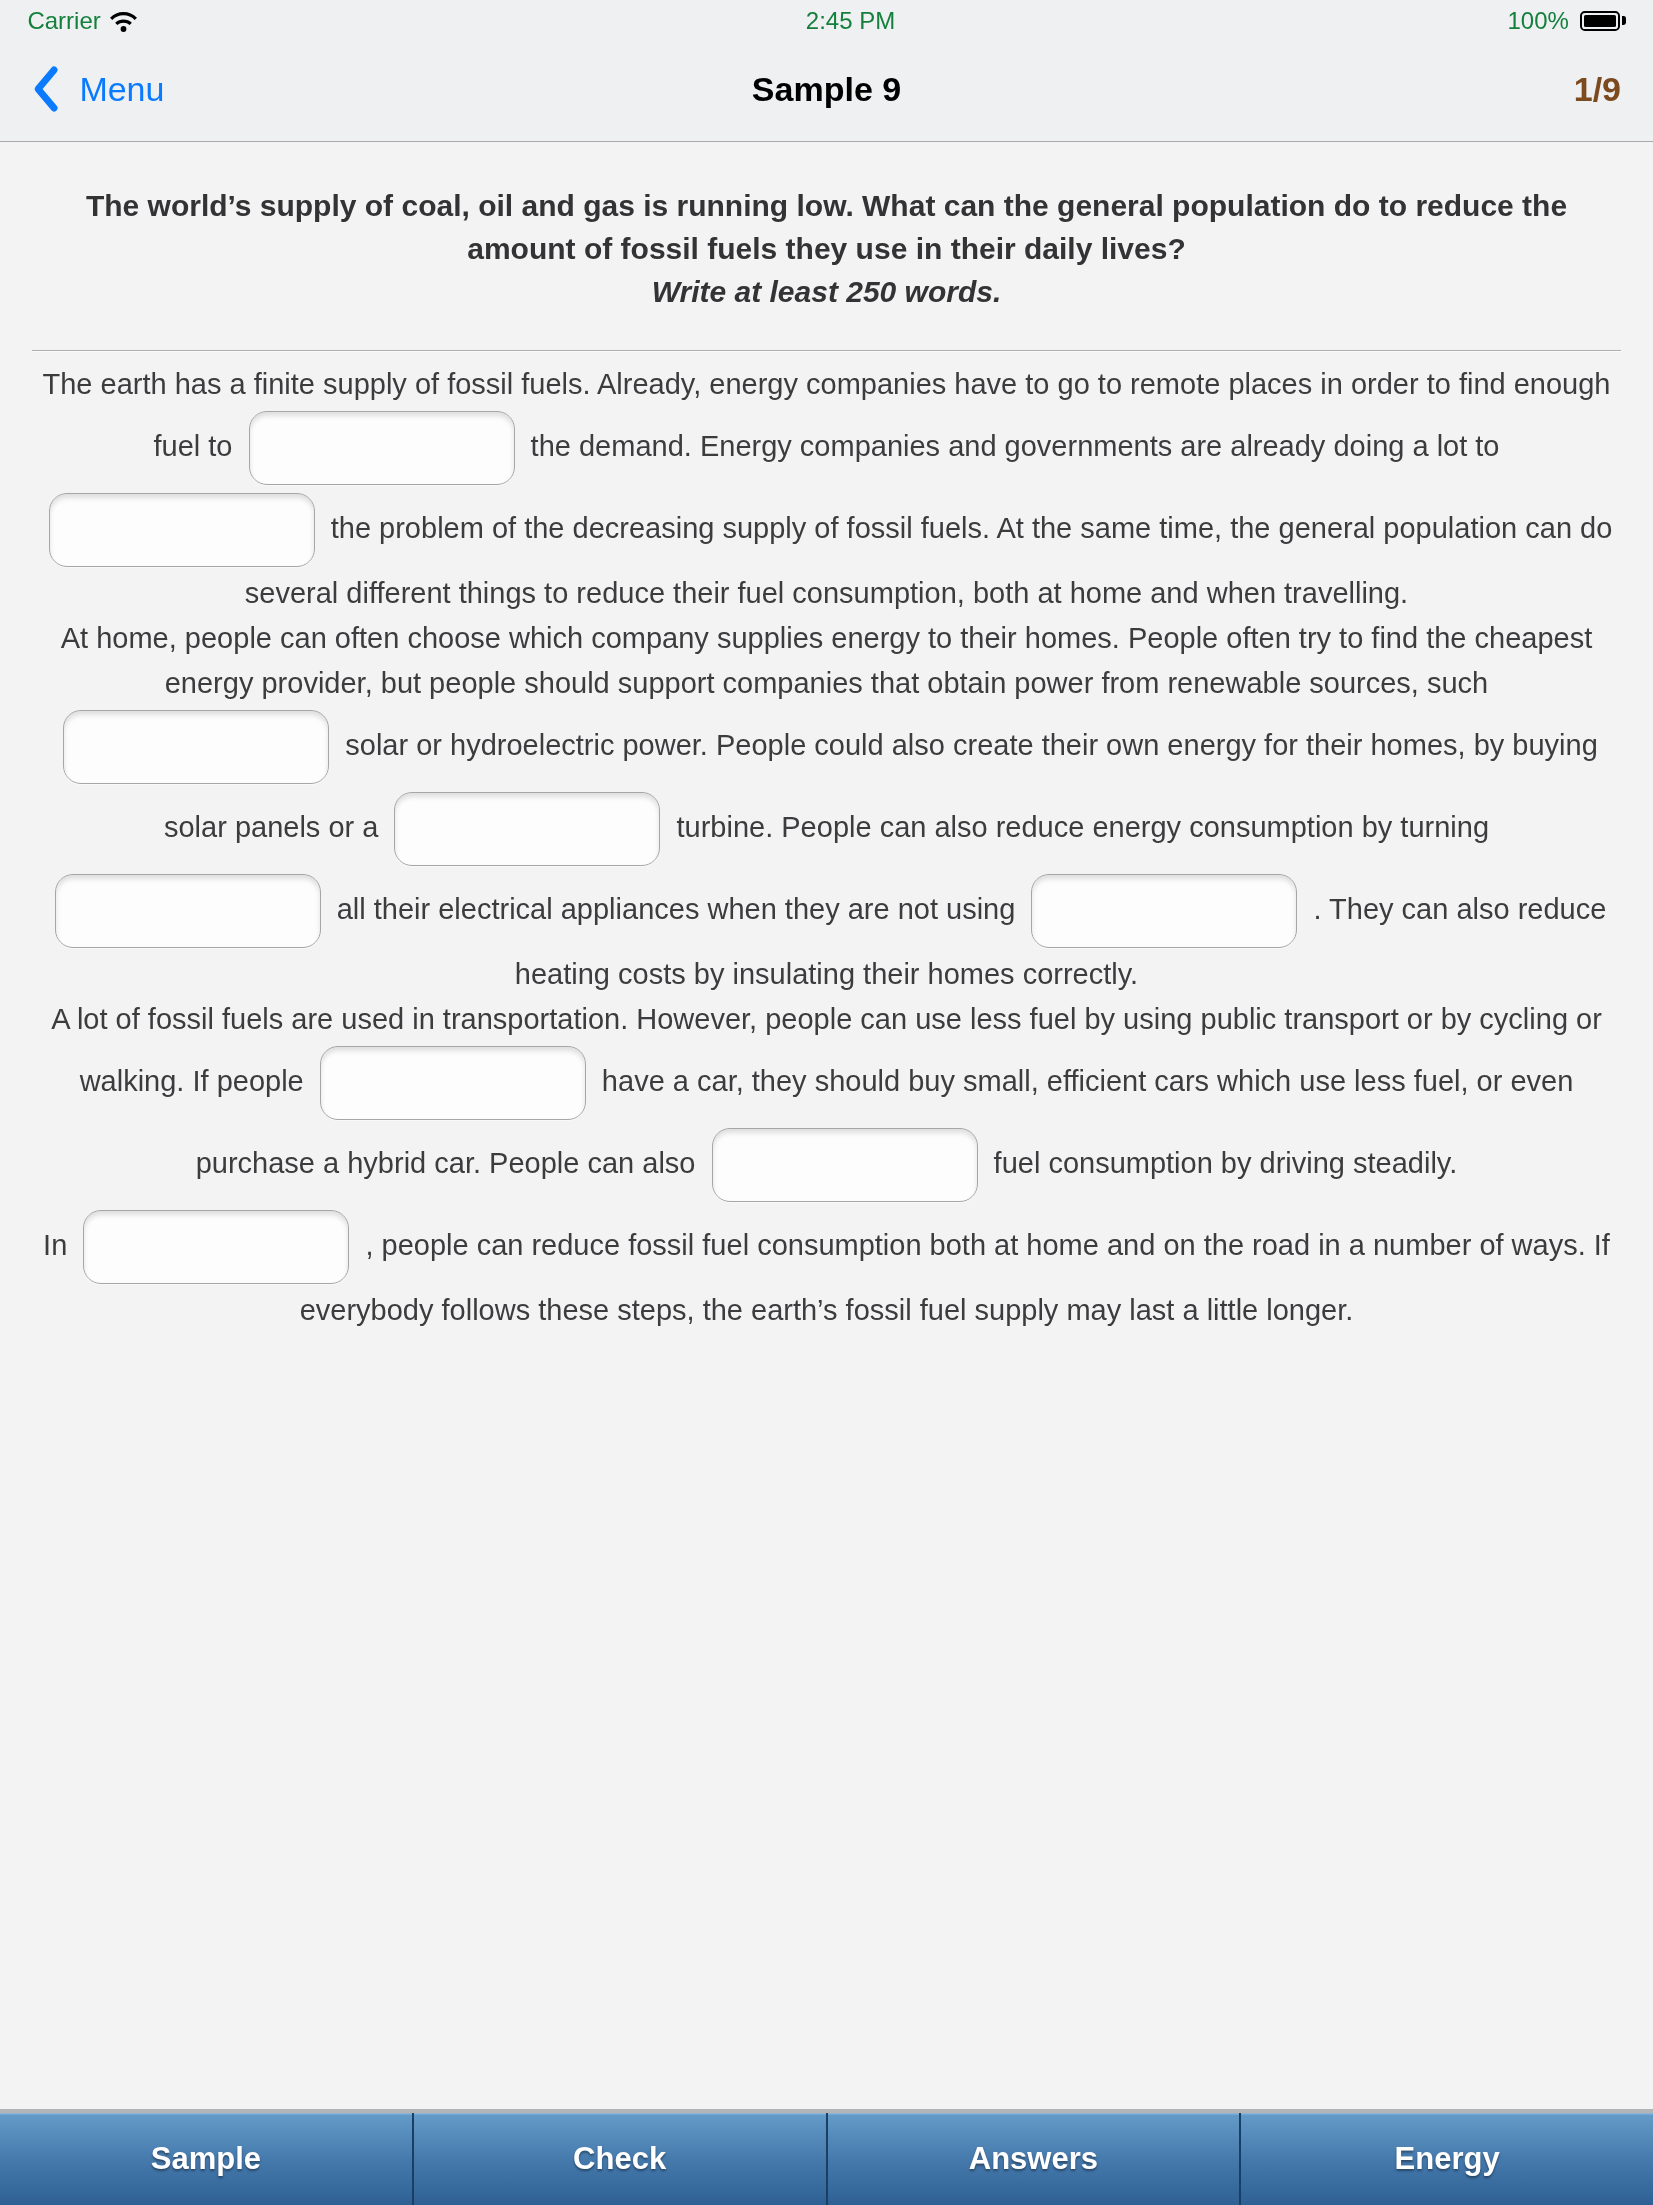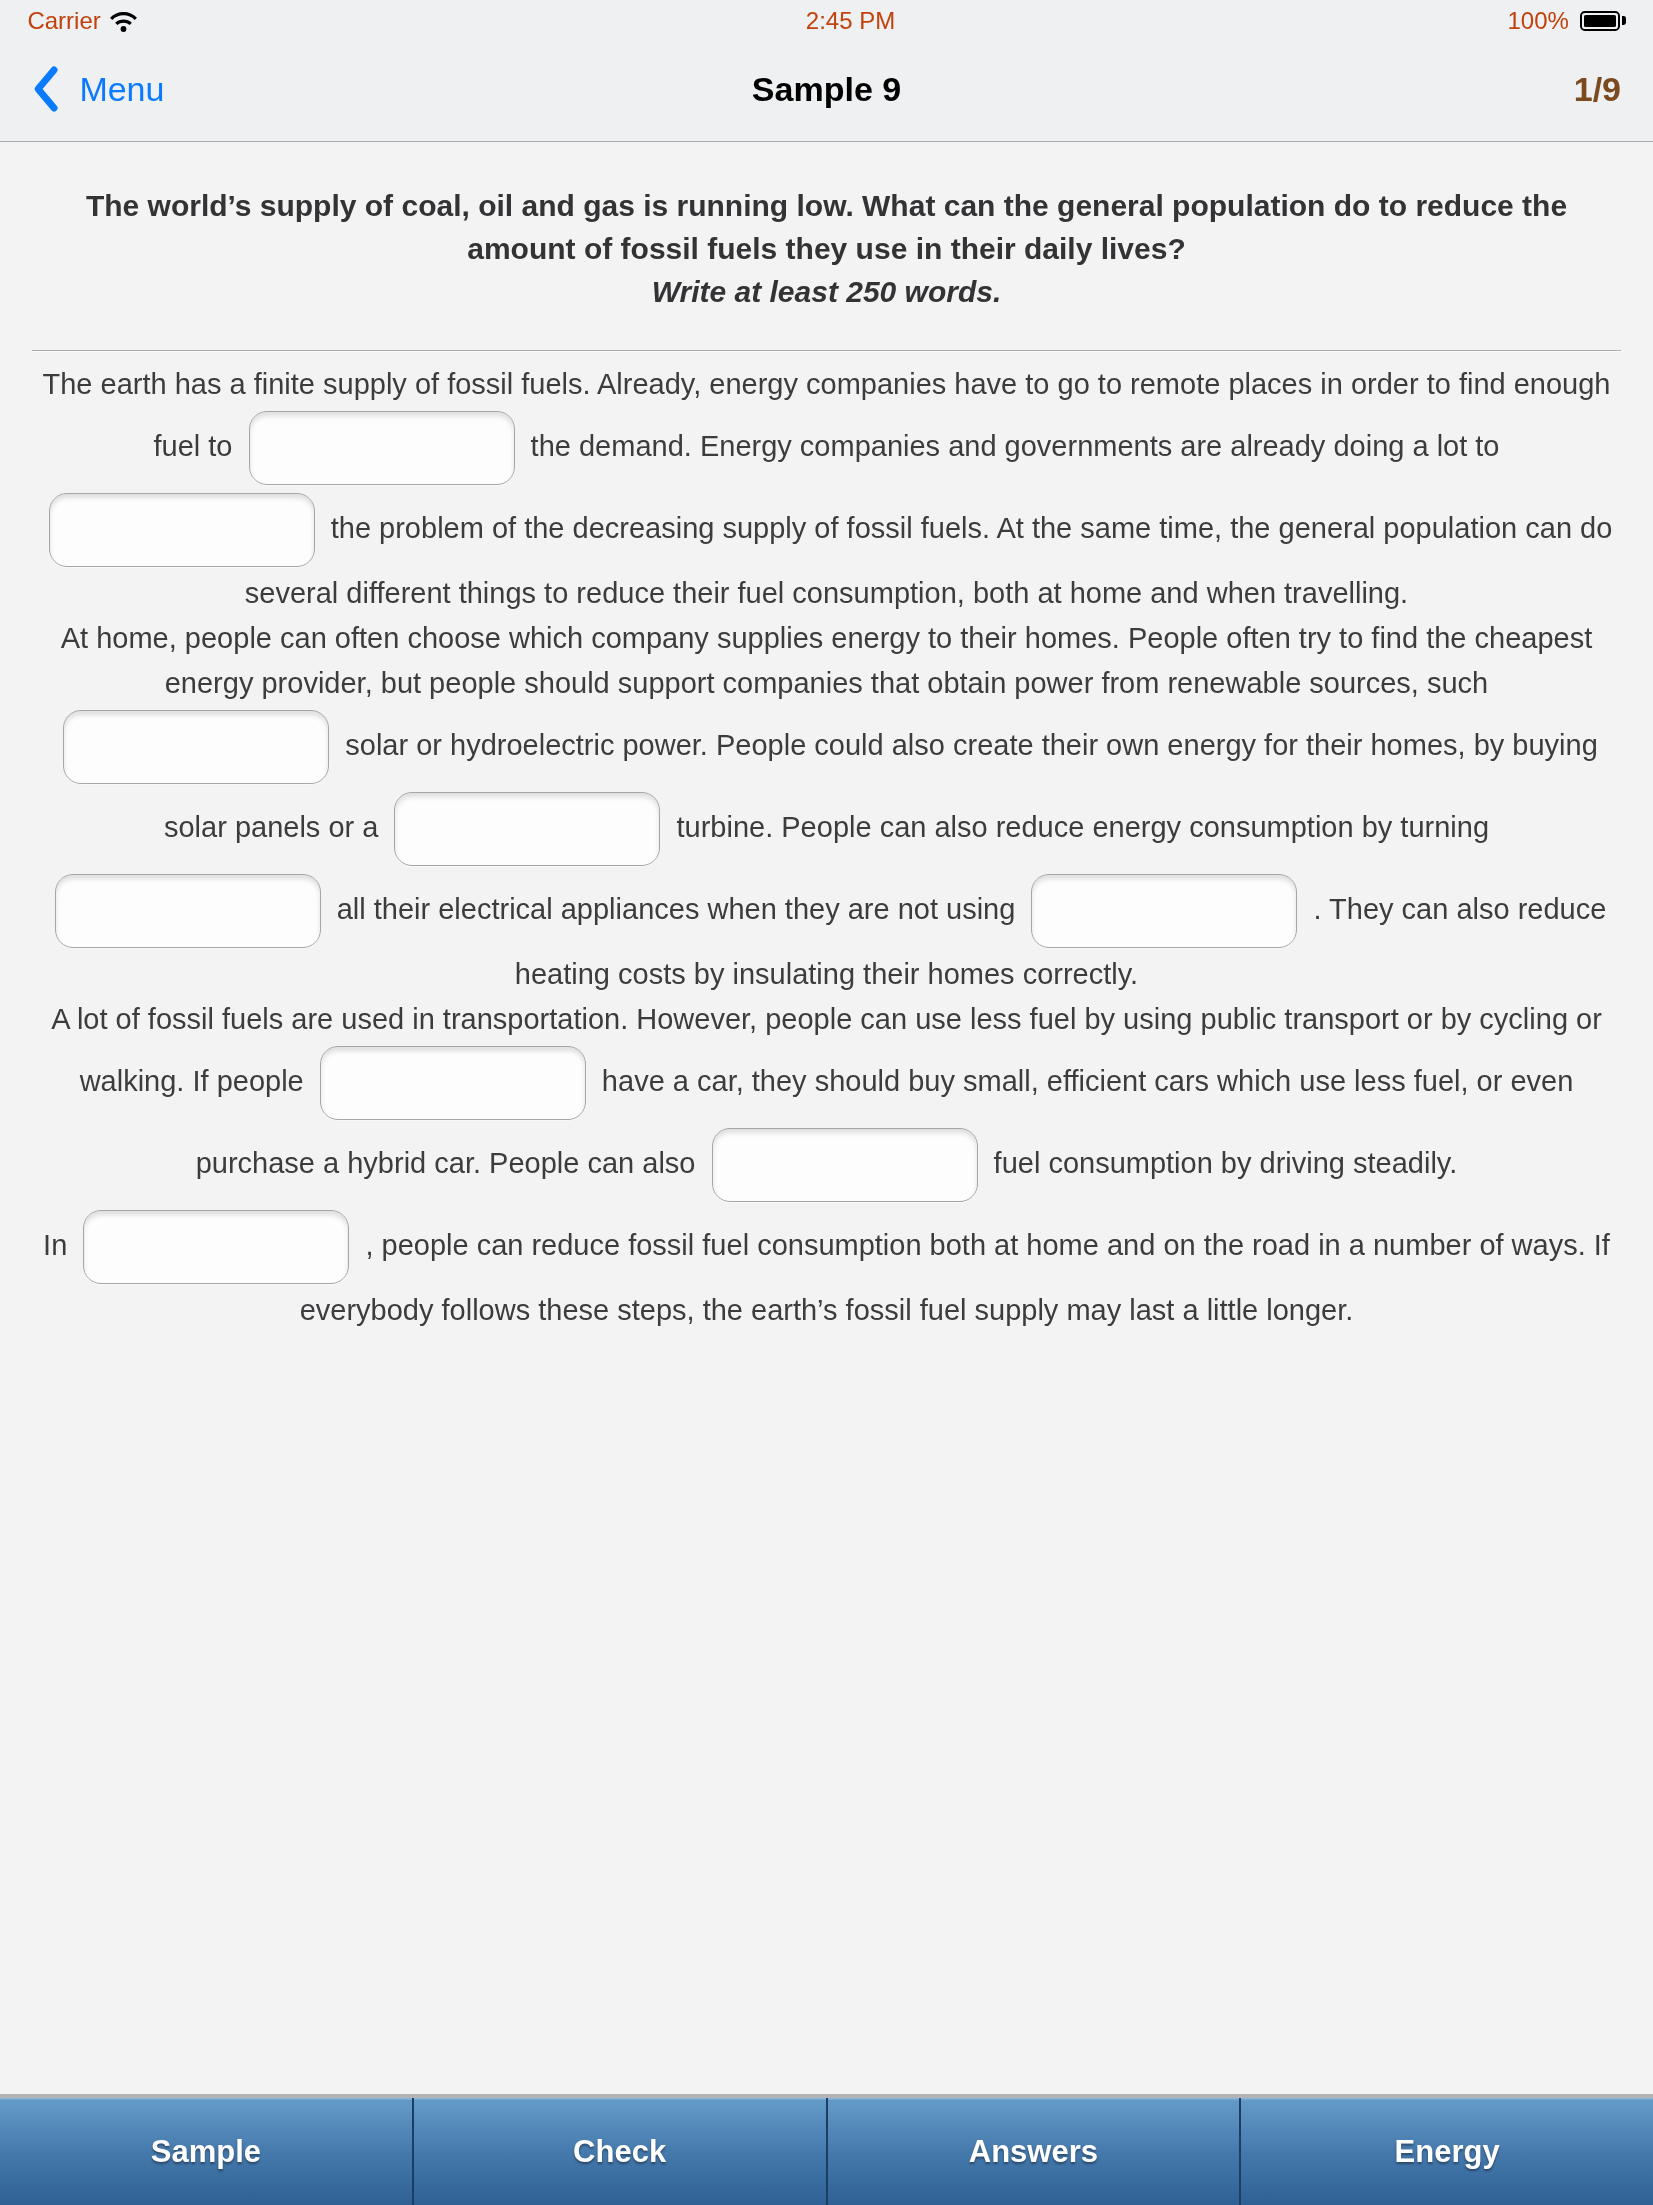--- a/index.html
+++ b/index.html
@@ -16,21 +16,21 @@
   
   .status-bar {
     height: 37px;
     background: #eef0f1;
     display: flex;
     align-items: center;
     justify-content: space-between;
     padding: 4.8px 27.4px 0 27.4px;
     box-sizing: border-box;
     font-size: 24px;
-    color: #c2410c;
+    color: #15803d;
   }
   .status-left, .status-right { display: flex; align-items: center; gap: 8px; }
   .status-center {
     position: absolute; left: 0; right: 0; text-align: center;
     font-weight: normal; font-size: 24px; pointer-events: none; padding-left: 48px;
   }
   .wifi-icon svg { display: block; }
   .battery {
     display: inline-flex; align-items: center; margin-left: 3.2px;
   }
@@ -112,21 +112,21 @@
     vertical-align: middle;
     margin: 4px 8px;
     box-sizing: border-box;
     cursor: text;
   }
 
   
   .footer-toolbar {
     position: absolute;
     left: 0; right: 0; bottom: 0;
-    height: 111px;
+    height: 96px;
     display: flex;
     border-top: 4.8px solid #b2b4b5;
     box-sizing: border-box;
   }
   .footer-button {
     flex: 1;
     border: none;
     background: linear-gradient(180deg, #649cc9 0%, #4579ac 52%, #2e6093 100%);
     color: #fff;
     font-size: 31px;

